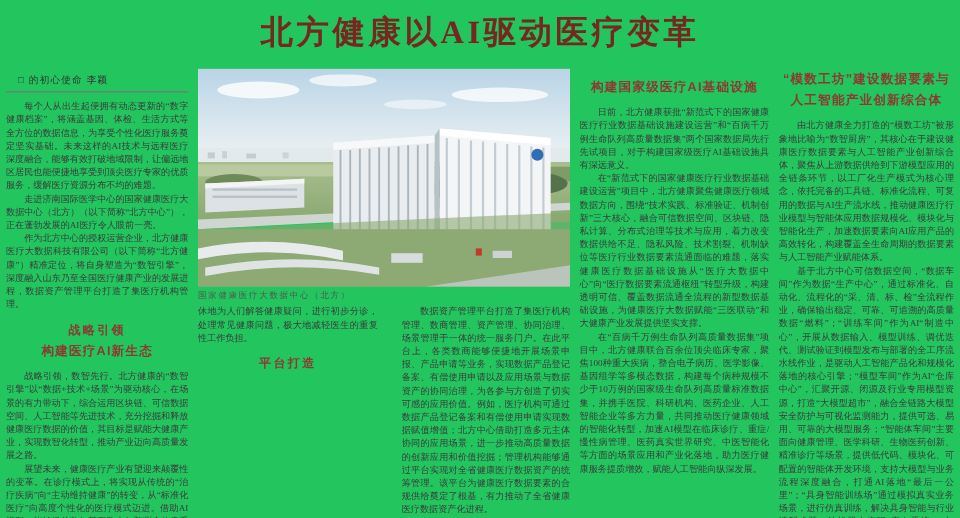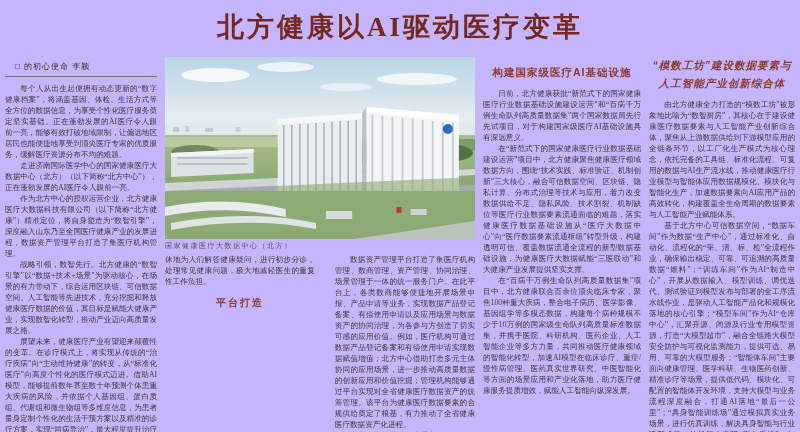--- a/index.html
+++ b/index.html
@@ -1,19 +1,19 @@
 <!DOCTYPE html>
 <html><head>
 <meta charset="utf-8">
 <style>
   * { margin:0; padding:0; box-sizing:border-box; }
   html,body { background:#ffffff; }
   .page {
     position:relative; width:800px; height:432px; overflow:hidden;
-    background:#c4b5fd; color:#3b3b3b;
+    background:#22c55e; color:#3b3b3b;
     font-family:"Liberation Serif","DejaVu Serif",serif;
   }
   .headline {
     text-align:center; padding-top:9px; height:48px;
     font-family:"Liberation Serif","DejaVu Serif",serif;
     font-weight:bold; font-size:27px; letter-spacing:3px; color:#74281f;
   }
   .content {
     position:absolute; left:5px; right:5px; top:57px; bottom:0;
     display:flex; gap:8px;
@@ -33,21 +33,21 @@
     border-bottom:1px solid #777; margin-bottom:6px;
     font-family:"Liberation Sans","DejaVu Sans",sans-serif;
     letter-spacing:1px;
   }
   .sec-head {
     text-align:center; color:#8c3a30; margin:9px 0 8px 0;
     font-family:"Liberation Sans","DejaVu Sans",sans-serif; font-weight:bold;
   }
   .sec-head .kicker { font-size:10px; margin-bottom:4px; letter-spacing:2px; }
   .sec-head .htitle { font-size:10.5px; letter-spacing:1px; }
-  .sec-head.toprule { margin-top:2px;font-style:italic; }
+  .sec-head.toprule { margin-top:2px; }
   .photo-wrap { width:100%; }
   .photo-wrap svg { display:block; width:100%; height:182px; }
   .caption {
     text-align:left; font-size:7px; color:#555; 
     letter-spacing:1.5px; padding:2px 0 3px 0;
   }
   .subcols { display:flex; gap:20px; flex:1; overflow:hidden; }
   .col2 { width:156px; overflow:hidden; }
   .col3 { width:146px; overflow:hidden; }
 </style>
@@ -55,23 +55,27 @@
 <body>
 
 <div class="page">
 
   <div class="headline">北方健康以AI驱动医疗变革</div>
 
   <div class="content">
 
     <div class="col col1">
       <div class="byline">□ 的初心使命  李颖</div>
-      <p class="body">每个人从出生起便拥有动态更新的“数字健康档案”，将涵盖基因、体检、生活方式等全方位的数据信息，为享受个性化医疗服务奠定坚实基础。正在蓬勃发展的AI医疗令人眼前一亮，能够有效打破地域限制，让偏远地区居民也能便捷地享受到顶尖医疗专家的优质服务，缓解医疗资源分布不均的难题。</p>
+      <p class="body">每个人从出生起便拥有动态更新的“数字健康档案”，将涵盖基因、体检、生活方式等全方位的数据信息，为享受个性化医疗服务奠定坚实基础。未来这样的AI技术与远程医疗深度融合，能够有效打破地域限制，让偏远地区居民也能便捷地享受到顶尖医疗专家的优质服务，缓解医疗资源分布不均的难题。</p>
       <p class="body">走进济南国际医学中心的国家健康医疗大数据中心（北方）（以下简称“北方中心”），正在蓬勃发展的AI医疗令人眼前一亮。</p>
       <p class="body">作为北方中心的授权运营企业，北方健康医疗大数据科技有限公司（以下简称“北方健康”）精准定位，将自身塑造为“数智引擎”，深度融入山东乃至全国医疗健康产业的发展进程，数据资产管理平台打造了集医疗机构管理。</p>
+      <div class="sec-head">
+        <div class="kicker">战略引领</div>
+        <div class="htitle">构建医疗AI新生态</div>
+      </div>
       <p class="body">战略引领，数智先行。北方健康的“数智引擎”以“数据+技术+场景”为驱动核心，在场景的有力带动下，综合运用区块链、可信数据空间、人工智能等先进技术，充分挖掘和释放健康医疗数据的价值，其目标是赋能大健康产业，实现数智化转型，推动产业迈向高质量发展之路。</p>
       <p class="body">展望未来，健康医疗产业有望迎来颠覆性的变革。在诊疗模式上，将实现从传统的“治疗疾病”向“主动维持健康”的转变，从“标准化医疗”向高度个性化的医疗模式迈进。借助AI模型，能够提前数年甚至数十年预测个体患重大疾病的风险，并依据个人基因组、蛋白质组、代谢组和微生物组等多维度信息，为患者量身定制个性化的生活干预方案以及精准的诊疗方案，实现“同病异治”，最大程度提升治疗效果并降低副作用。</p>
 
     </div>
 
     <div class="col mid">
       <div class="photo-wrap">
         <svg viewBox="0 0 308 182" preserveAspectRatio="none">
           <defs>
             <linearGradient id="sky" x1="0" y1="0" x2="0" y2="1">

